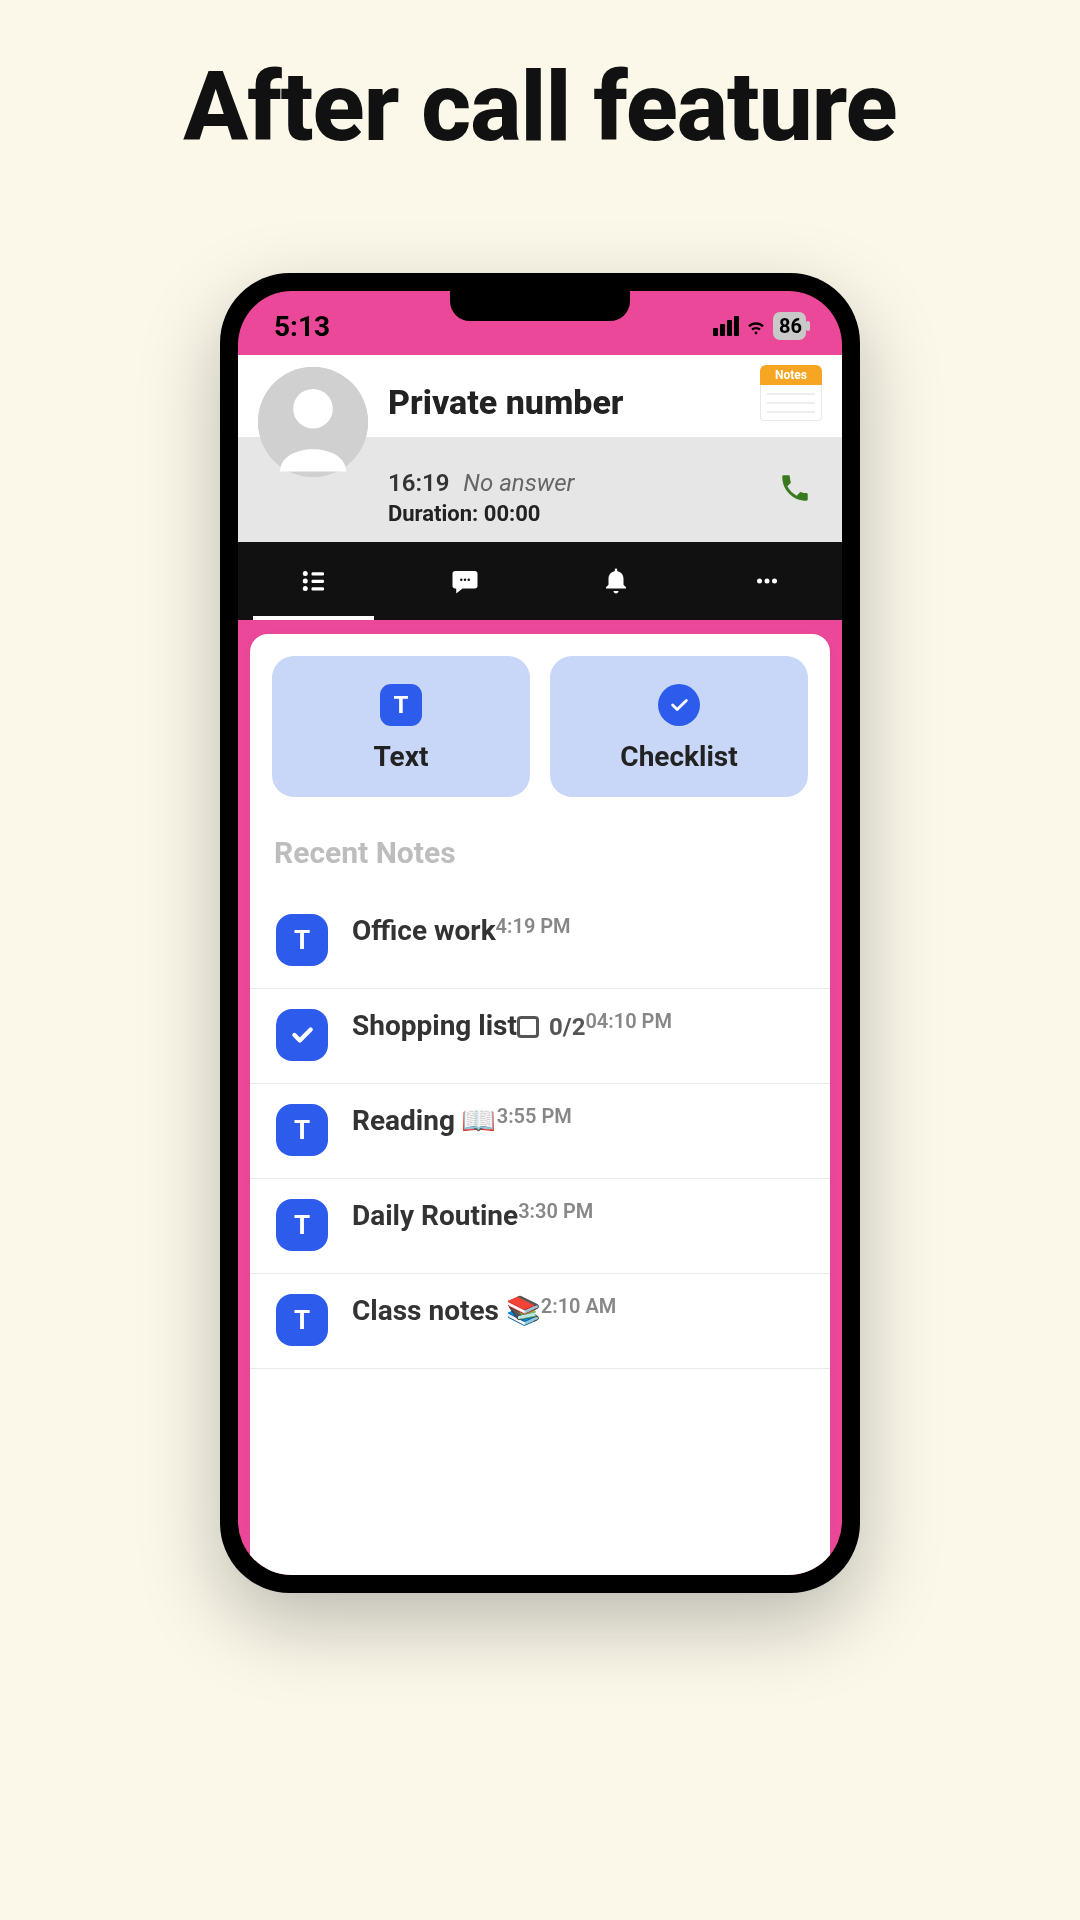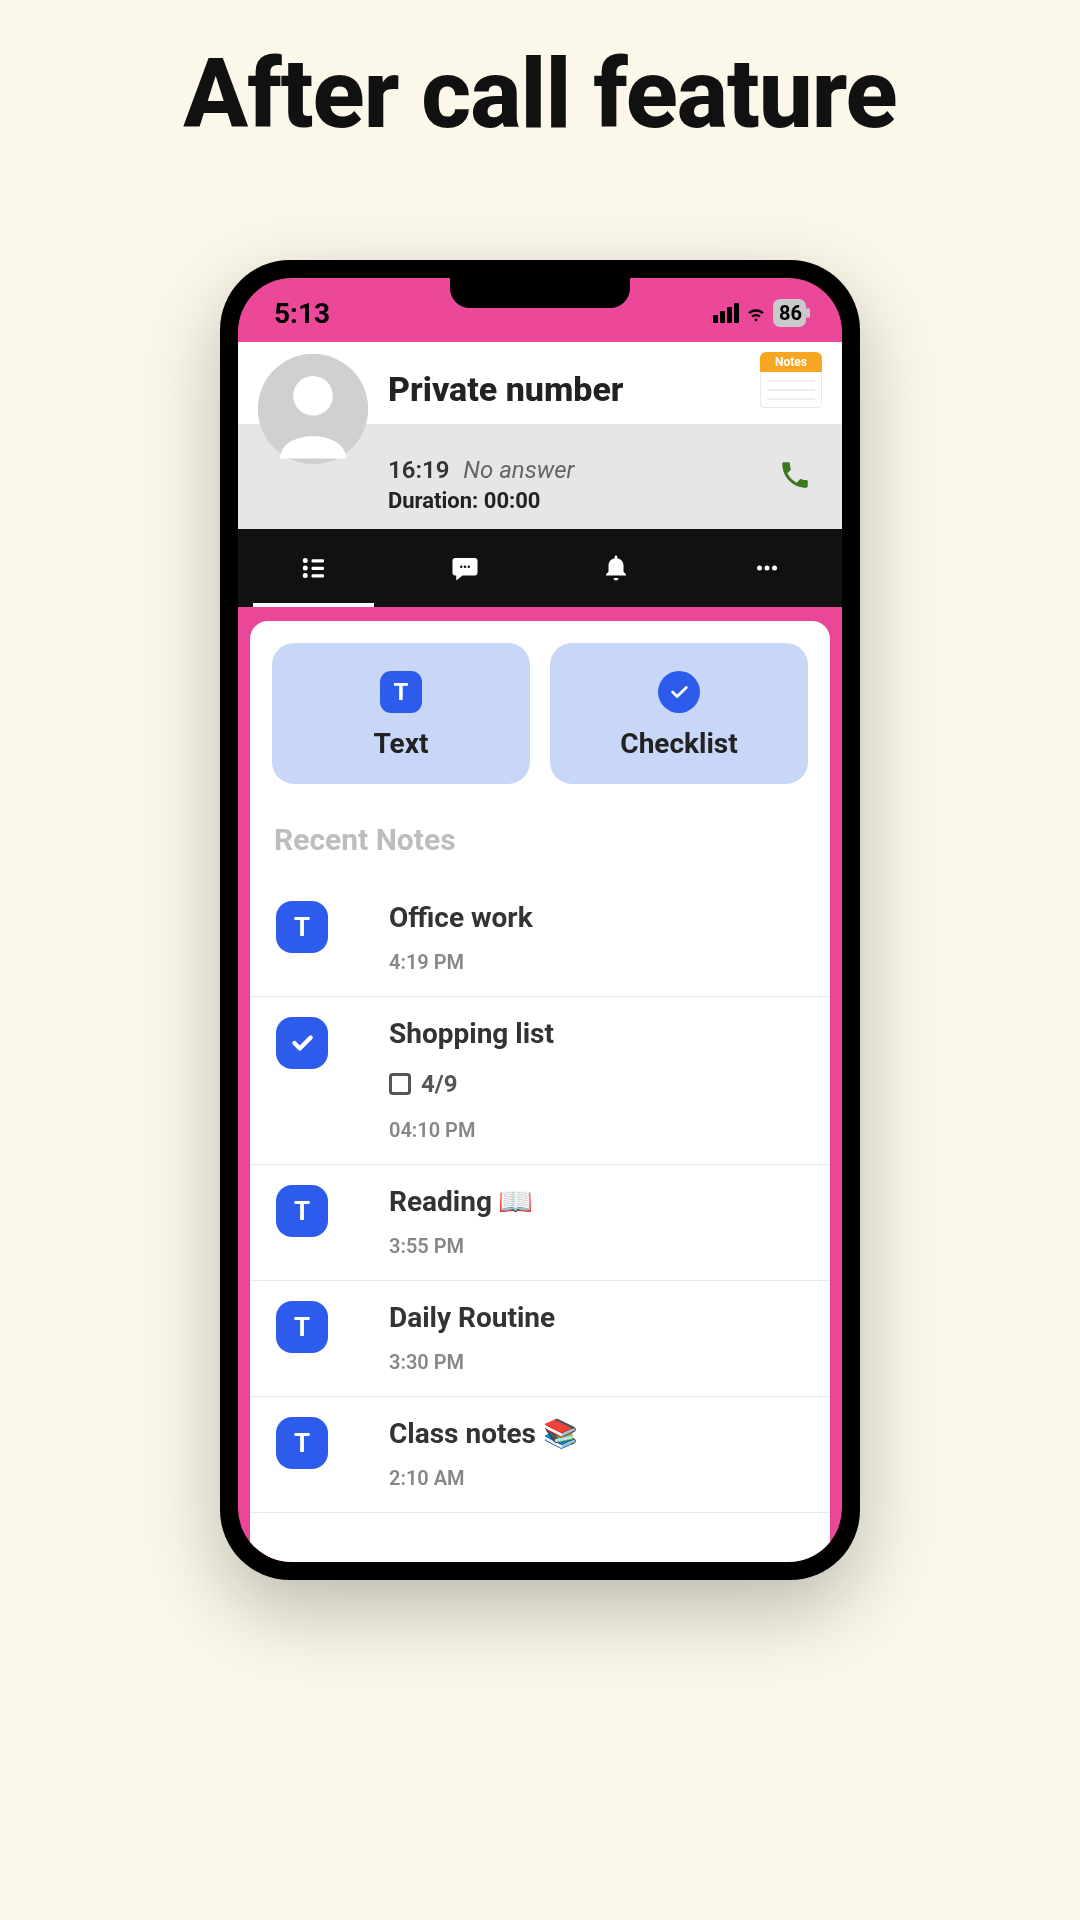--- a/index.html
+++ b/index.html
@@ -8,21 +8,21 @@
     background: #fbf8ea;
     width: 1080px;
     height: 1920px;
     overflow: hidden;
   }
   .page-title {
     font-size: 96px;
     font-weight: 800;
     text-align: center;
     color: #111;
-    padding-top: 38px;
+    padding-top: 51px;
     letter-spacing: -1px;
   }
   .phone-frame {
     position: relative;
     width: 640px;
     margin: 110px auto 0;
     background: #000;
     border-radius: 70px;
     padding: 18px;
     box-shadow: 0 30px 80px rgba(0,0,0,0.25);
@@ -166,21 +166,21 @@
     cursor:pointer;
   }
   .note-icon {
     width:52px; height:52px; border-radius:16px;
     background:#2d5beb; color:#fff; display:flex;
     align-items:center; justify-content:center; flex-shrink:0;
     font-size:26px; font-weight:700;
   }
   .note-icon.check { border-radius:16px; }
   .note-icon svg { width:26px; height:26px; stroke:#fff; stroke-width:4; fill:none; }
-  .note-body { display:flex; flex-direction:column; gap:16px;margin-left:37px; }
+  .note-body { display:flex; flex-direction:row; gap:0; }
   .note-title { font-size:28px; font-weight:700; color:#333; }
   .note-progress { display:flex; align-items:center; gap:10px; font-size:24px; font-weight:700; color:#555; margin:4px 0;}
   .note-progress .box { width:22px; height:22px; border:3px solid #555; border-radius:4px; }
   .note-time { font-size:20px; font-weight:600; color:#878787; }
 </style>
 </head>
 <body>
 
 <h1 class="page-title">After call feature</h1>
 
@@ -305,21 +305,21 @@
         <div class="note-item">
           <div class="note-icon check">
             <svg viewBox="0 0 24 24">
                 <path d="M5 12l5 5L20 7" stroke-linecap="round" stroke-linejoin="round"></path>
               </svg>
           </div>
           <div class="note-body">
             <div class="note-title">Shopping list</div>
             <div class="note-progress">
               <span class="box"></span>
-              <span>4/9</span>
+              <span>0/2</span>
             </div>
             <div class="note-time">04:10 PM</div>
           </div>
         </div>
 
         <div class="note-item">
           <div class="note-icon">T</div>
           <div class="note-body">
             <div class="note-title">Reading 📖</div>
             <div class="note-time">3:55 PM</div>

